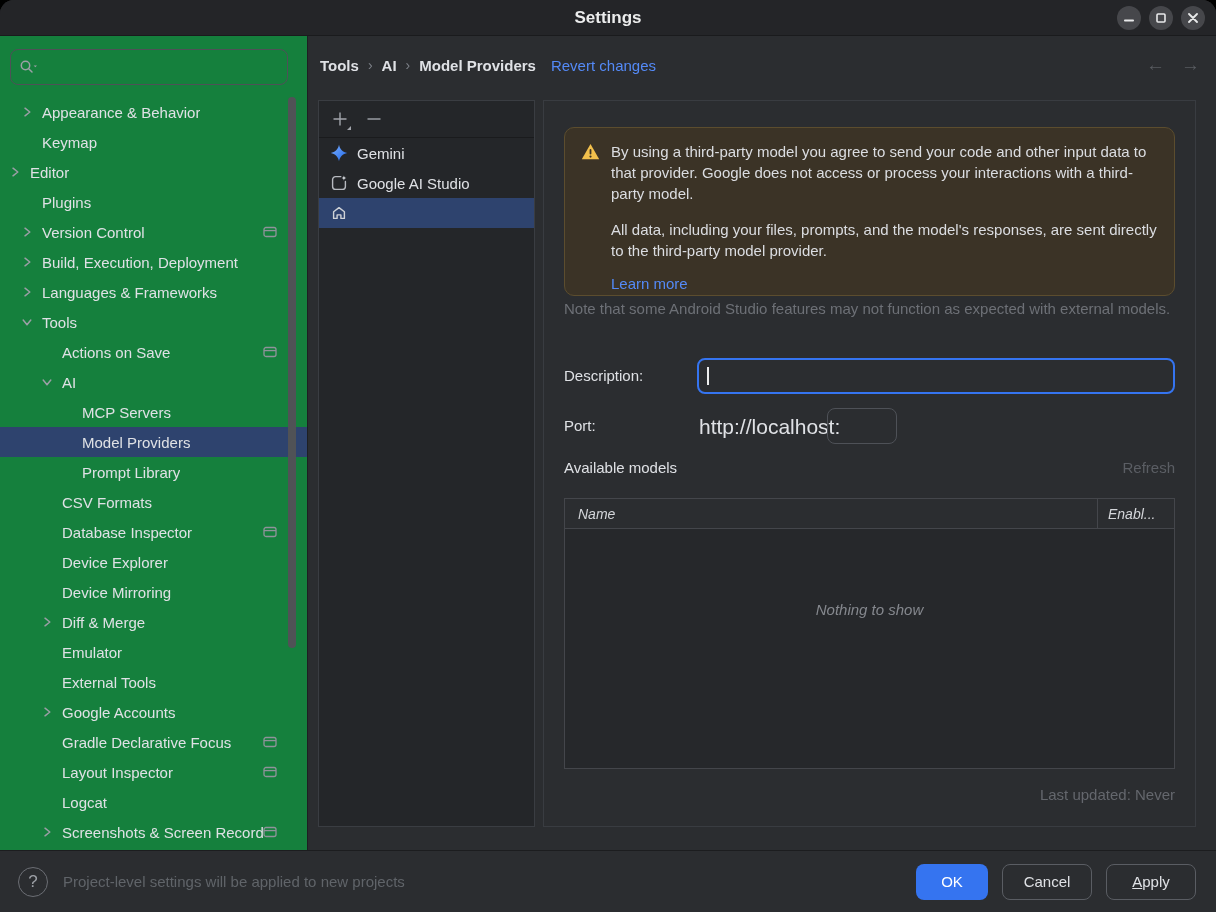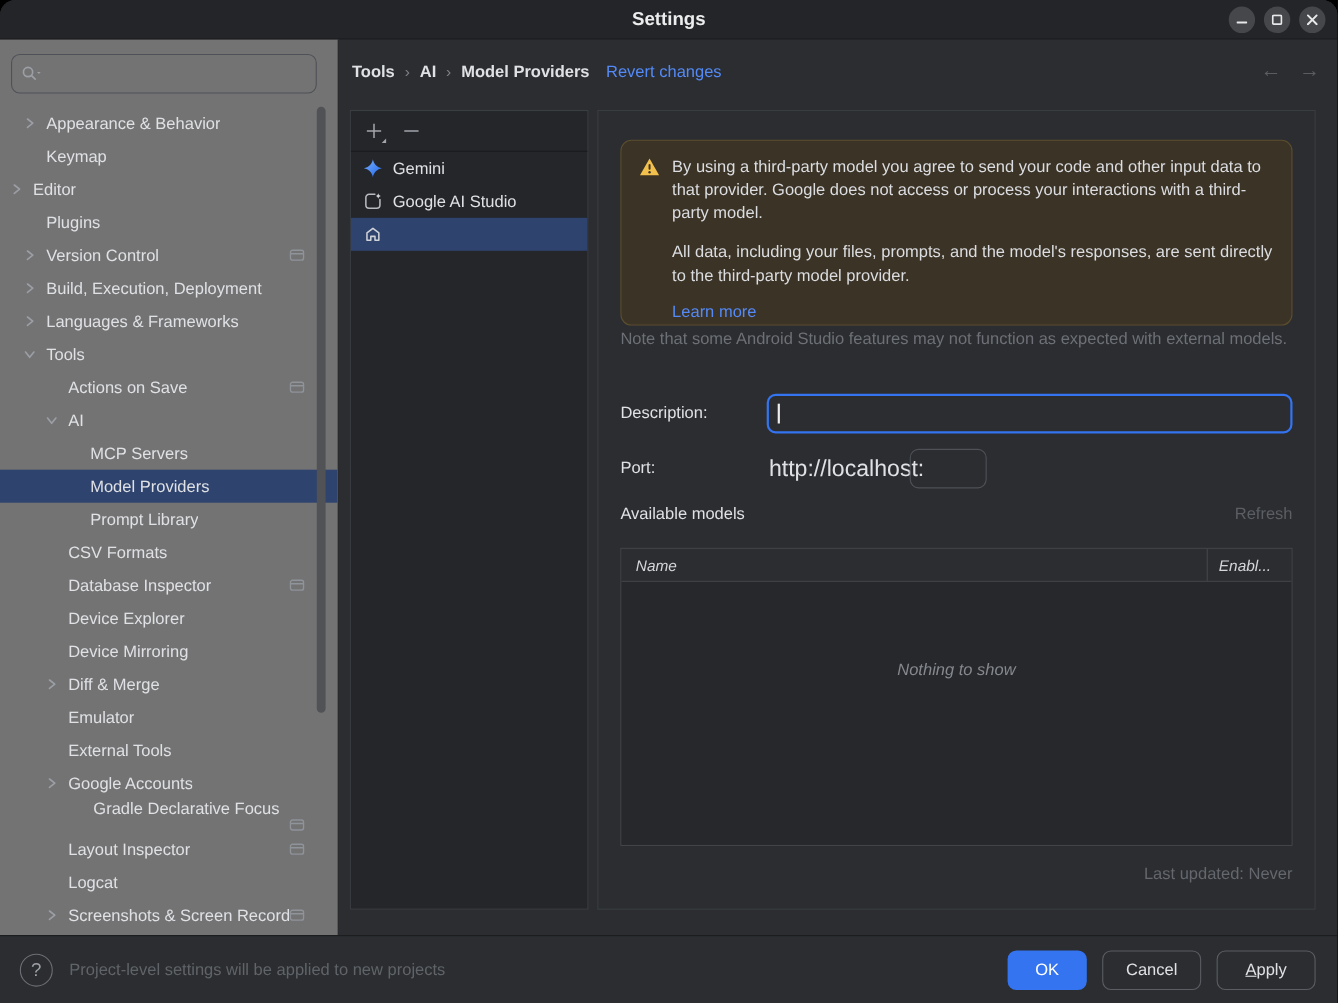--- a/index.html
+++ b/index.html
@@ -8,21 +8,21 @@
 
   
   .titlebar { position:relative; height:36px; background:#242528; border-bottom:1px solid #1a1b1d; flex:0 0 auto; }
   .titlebar .title { position:absolute; left:0; right:0; top:0; height:36px; line-height:36px; text-align:center; color:#eceded; font-size:17px; font-weight:bold; }
   .win-controls { position:absolute; right:11px; top:6px; display:flex; gap:8px; }
   .win-btn { width:24px; height:24px; border-radius:50%; background:#46474b; display:flex; align-items:center; justify-content:center; color:#e8e9ea; cursor:default; }
   .win-btn svg { display:block; }
 
   
   .body { flex:1 1 auto; display:flex; min-height:0; }
-  .sidebar { position:relative; width:308px; flex:0 0 auto; background:#737373; border-right:1px solid #1e1f22; overflow:hidden; }
+  .sidebar { position:relative; width:308px; flex:0 0 auto; background:#15803d; border-right:1px solid #1e1f22; overflow:hidden; }
   .search-box { position:absolute; left:10px; top:13px; width:278px; height:36px; border:1px solid #4e5157; border-radius:8px; display:flex; align-items:center; padding:0 8px; }
   .search-box input { flex:1; border:none; outline:none; background:transparent; color:#dfe1e5; font-size:15px; font-family:inherit; }
   .tree { position:absolute; left:0; right:0; top:61px; bottom:0; overflow:hidden; }
   .tree-row { display:flex; align-items:center; height:30px; color:#dfe1e5; font-size:15px; white-space:nowrap; cursor:default; }
   .tree-row.selected { background:#2e436e; }
   .chev { width:30px; flex:0 0 auto; display:flex; align-items:center; justify-content:center; color:#9b9ea5; }
   .chev svg { display:block; }
   .chev.open svg { transform:rotate(90deg); }
   .tree-row .lbl { overflow:hidden; text-overflow:clip; }
   .tree-row .badge { margin-left:auto; margin-right:30px; flex:0 0 auto; display:flex; }
@@ -246,21 +246,21 @@
             <span class="lbl">External Tools</span>
           </div>
           <div class="tree-row" style="padding-left: 32px;">
             <span class="chev">
               <svg width="12" height="12" viewBox="0 0 12 12">
                 <path d="M4 2.2 L8.8 6 L4 9.8" fill="none" stroke="currentColor" stroke-width="1.5" stroke-linecap="round" stroke-linejoin="round"></path>
               </svg>
             </span>
             <span class="lbl">Google Accounts</span>
           </div>
-          <div class="tree-row" style="padding-left: 32px; flex-direction: column;">
+          <div class="tree-row" style="padding-left: 32px;">
             <span class="chev"></span>
             <span class="lbl">Gradle Declarative Focus</span>
             <span class="badge">
               <svg width="14" height="12" viewBox="0 0 14 12">
                 <rect x="1" y="1.5" width="12" height="9" rx="2" fill="none" stroke="#8f939a" stroke-width="1.3"></rect>
                 <path d="M1 4.6 H13" stroke="#8f939a" stroke-width="1.3"></path>
               </svg>
             </span>
           </div>
           <div class="tree-row" style="padding-left: 32px;">

